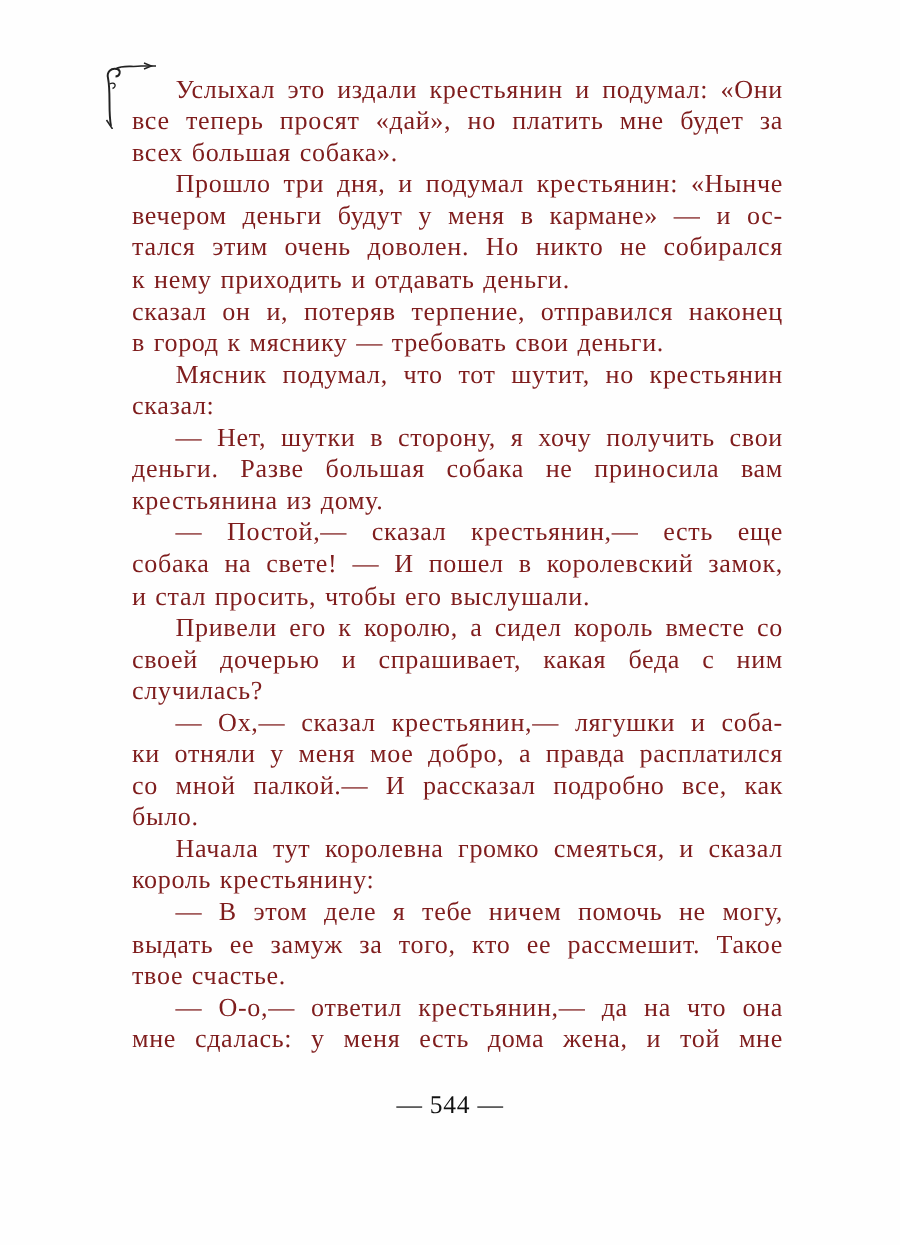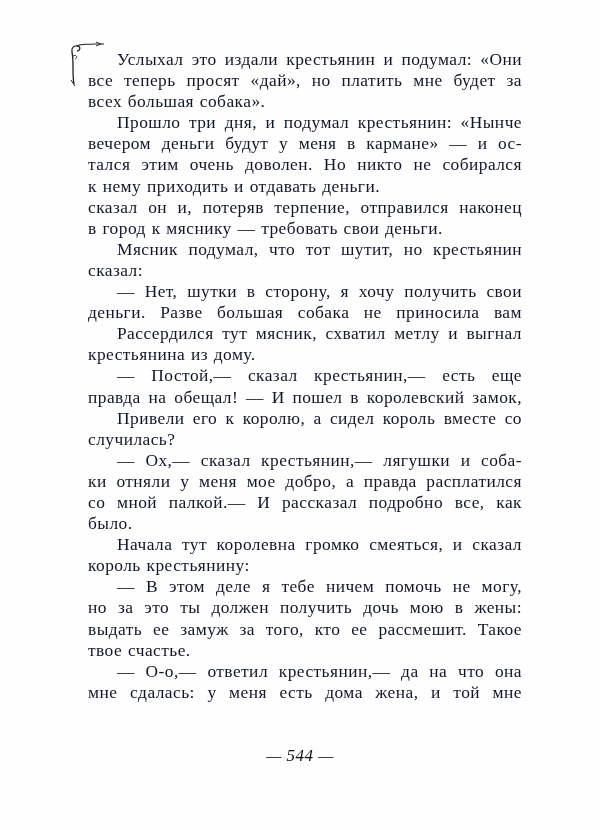--- a/index.html
+++ b/index.html
@@ -2,29 +2,29 @@
 <html><head>
 <meta charset="utf-8">
 <style>
   html, body { margin: 0; padding: 0; background: #ffffff; }
   body { width: 600px; height: 830px; position: relative; overflow: hidden; }
   .page { position: absolute; left: 0; top: 0; width: 600px; height: 830px; background: #fefefe; }
   .ornament { position: absolute; left: 68px; top: 40px; width: 40px; height: 46px; }
   .text {
     position: absolute; left: 88px; top: 49px; width: 434px;
     font-family: "Liberation Serif", "DejaVu Serif", serif;
-    font-size: 17.4px; line-height: 21.1px; color: #0f172a;
+    font-size: 17.4px; line-height: 21.1px; color: #7f1d1d;
     text-align: justify; letter-spacing: 0.45px; word-spacing: 1px;
   }
   .line { display: block; text-align: justify; text-align-last: justify; white-space: nowrap; }
   .line.last { text-align-last: left; }
   .line.indent { padding-left: 29px; }
   .pagenum {
-    position: absolute; left: 0; width: 600px; top: 746px; text-align: center;
-    font-family: "Liberation Serif", "DejaVu Serif", serif; font-style: italic;
+    position: absolute; left: 0; width: 600px; top: 727px; text-align: center;
+    font-family: "Liberation Serif", "DejaVu Serif", serif; 
     font-size: 17px; color: #111; letter-spacing: 0.5px;
   }
 </style>
 </head>
 <body>
 
 <div class="page">
   <svg class="ornament" viewBox="0 0 40 46">
     <path d="M6 44 C4 34 6 22 4 12 C3 8 6 5 10 6 C13 7 12 11 9 11" fill="none" stroke="#222" stroke-width="1.3"></path>
     <path d="M9 6 C14 3 20 5 26 4 L36 4" fill="none" stroke="#222" stroke-width="1.1"></path>
@@ -40,34 +40,34 @@
       <span class="line indent">Прошло три дня, и подумал крестьянин: «Нынче</span>
       <span class="line">вечером деньги будут у меня в кармане» — и ос-</span>
       <span class="line">тался этим очень доволен. Но никто не собирался</span>
       <span class="line last">к нему приходить и отдавать деньги.</span>
       <span class="line">сказал он и, потеряв терпение, отправился наконец</span>
       <span class="line last">в город к мяснику — требовать свои деньги.</span>
       <span class="line indent">Мясник подумал, что тот шутит, но крестьянин</span>
       <span class="line last">сказал:</span>
       <span class="line indent">— Нет, шутки в сторону, я хочу получить свои</span>
       <span class="line">деньги. Разве большая собака не приносила вам</span>
-      <span class="line indent">Рассердился тут мясник, схватил метлу и выгнал</span>
       <span class="line last">крестьянина из дому.</span>
       <span class="line indent">— Постой,— сказал крестьянин,— есть еще</span>
-      <span class="line">правда на обещал! — И пошел в королевский замок,</span>
+      <span class="line">собака на свете! — И пошел в королевский замок,</span>
+      <span class="line last">и стал просить, чтобы его выслушали.</span>
       <span class="line indent">Привели его к королю, а сидел король вместе со</span>
+      <span class="line">своей дочерью и спрашивает, какая беда с ним</span>
       <span class="line last">случилась?</span>
       <span class="line indent">— Ох,— сказал крестьянин,— лягушки и соба-</span>
       <span class="line">ки отняли у меня мое добро, а правда расплатился</span>
       <span class="line">со мной палкой.— И рассказал подробно все, как</span>
       <span class="line last">было.</span>
       <span class="line indent">Начала тут королевна громко смеяться, и сказал</span>
       <span class="line last">король крестьянину:</span>
       <span class="line indent">— В этом деле я тебе ничем помочь не могу,</span>
-      <span class="line">но за это ты должен получить дочь мою в жены:</span>
       <span class="line">выдать ее замуж за того, кто ее рассмешит. Такое</span>
       <span class="line last">твое счастье.</span>
       <span class="line indent">— О-о,— ответил крестьянин,— да на что она</span>
       <span class="line">мне сдалась: у меня есть дома жена, и той мне</span>
     </div>
 
   <div class="pagenum">— 544 —</div>
 </div>
 
 </body></html>

